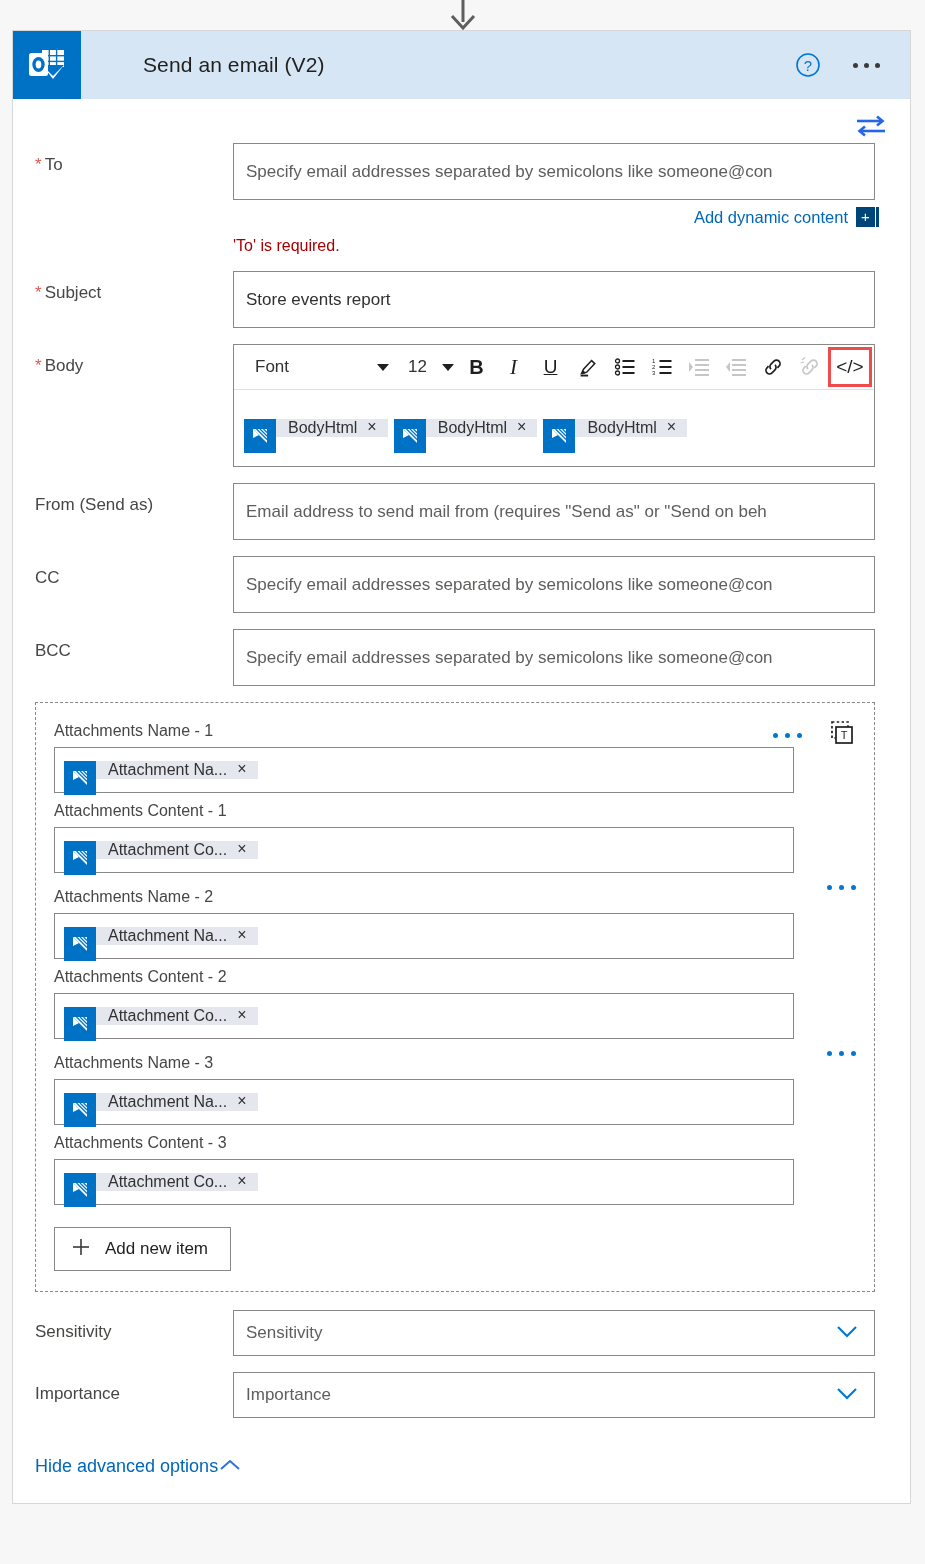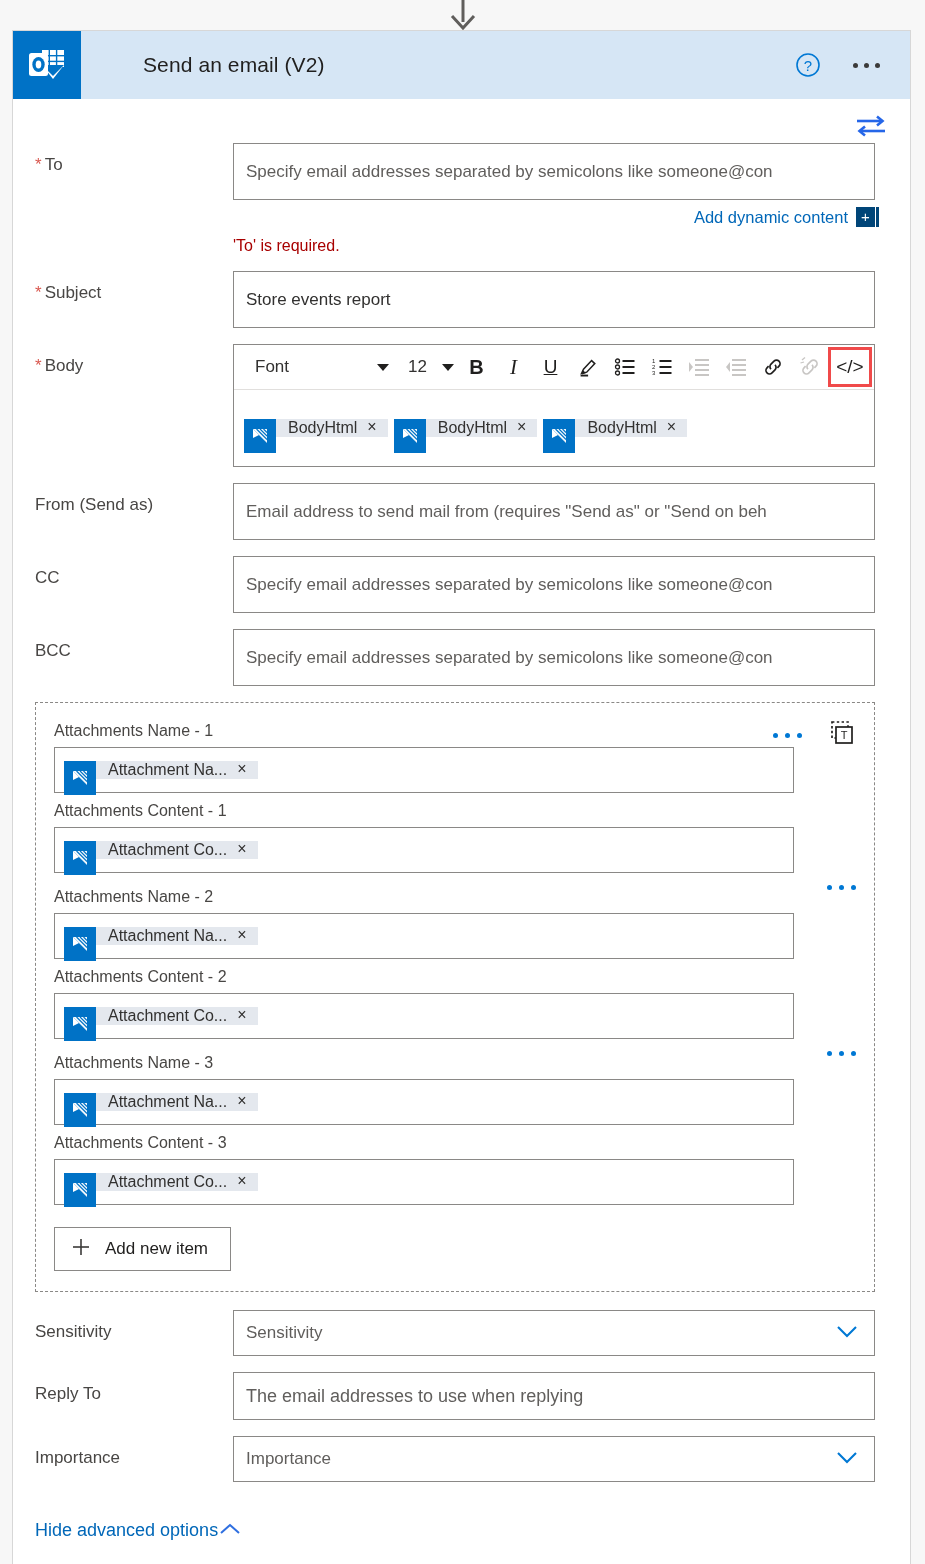--- a/index.html
+++ b/index.html
@@ -795,26 +795,20 @@
             <span>Sensitivity</span>
             <span>
               <svg width="26" height="16" viewBox="0 0 26 16">
                 <polyline points="4,4 13,13 22,4" fill="none" stroke="#0078d4" stroke-width="2.1"></polyline>
               </svg>
             </span>
           </div>
         </div>
       </div>
 
-      <div class="frow">
-        <div class="flabel">Reply To</div>
-        <div class="fctl">
-          <div class="tinput tall" style="font-size:18px;color:#605e5c">The email addresses to use when replying</div>
-        </div>
-      </div>
 
       <div class="frow">
         <div class="flabel">Importance</div>
         <div class="fctl">
           <div class="dropdown">
             <span>Importance</span>
             <span>
               <svg width="26" height="16" viewBox="0 0 26 16">
                 <polyline points="4,4 13,13 22,4" fill="none" stroke="#0078d4" stroke-width="2.1"></polyline>
               </svg>

